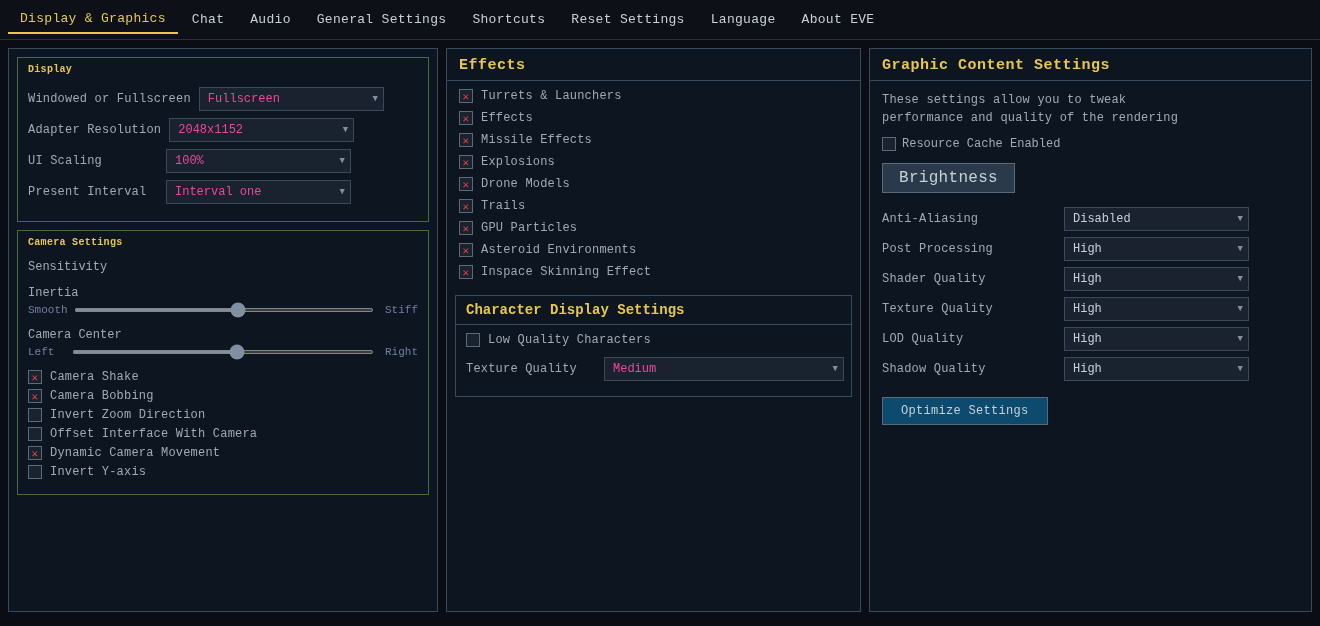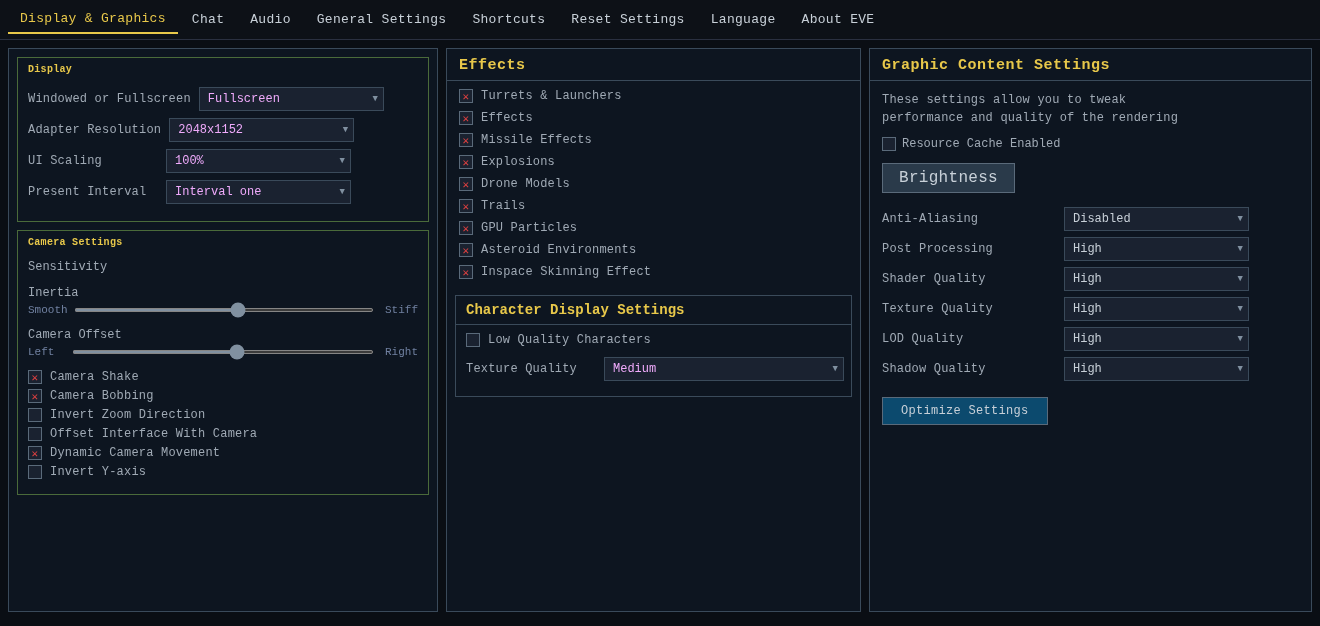--- a/index.html
+++ b/index.html
@@ -86,21 +86,21 @@
     }
     .form-label {
       color: #a0aab5;
       min-width: 130px;
       font-size: 12px;
       letter-spacing: 0.2px;
     }
     .form-select {
       background: #1a2230;
       border: 1px solid #3a4a5a;
-      color: #f0abfc;
+      color: #ec4899;
       padding: 4px 24px 4px 8px;
       font-family: 'Courier New', monospace;
       font-size: 12px;
       width: 185px;
       appearance: none;
       -webkit-appearance: none;
       cursor: pointer;
       position: relative;
     }
     .select-wrapper {
@@ -366,21 +366,21 @@
         <div class="slider-row">
           <div class="slider-label">Inertia</div>
           <div class="slider-track-row">
             <span class="slider-range-label">Smooth</span>
             <input type="range" min="0" max="100" value="55" style="">
             <span class="slider-range-label right">Stiff</span>
           </div>
         </div>
 
         <div class="slider-row">
-          <div class="slider-label">Camera Offset</div>
+          <div class="slider-label">Camera Center</div>
           <div class="slider-track-row">
             <span class="slider-range-label">Left</span>
             <input type="range" min="0" max="100" value="55" style="">
             <span class="slider-range-label right">Right</span>
           </div>
         </div>
 
         <div class="checkbox-row">
           <div class="checkbox-x checked"></div>
           <span>Camera Shake</span>

